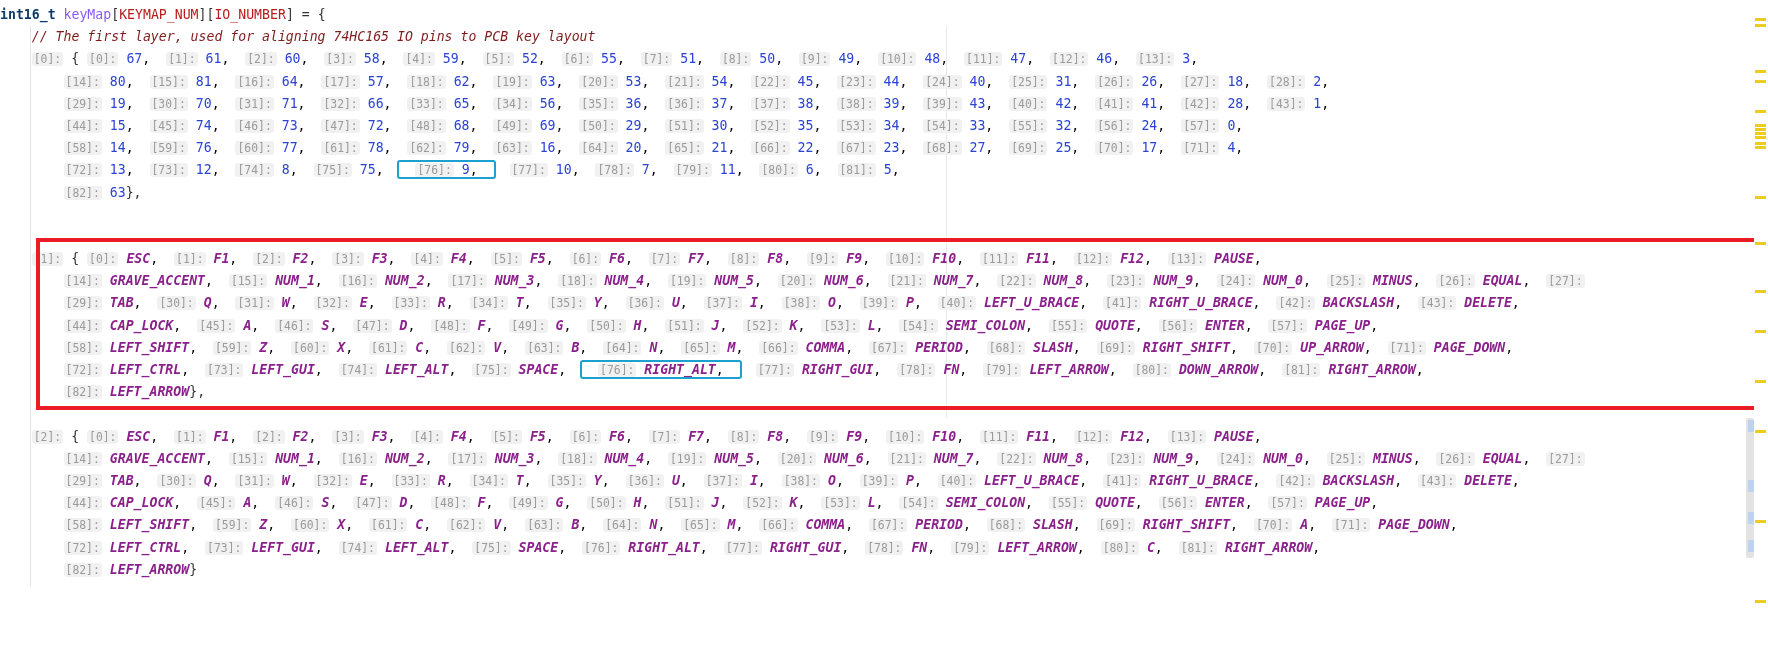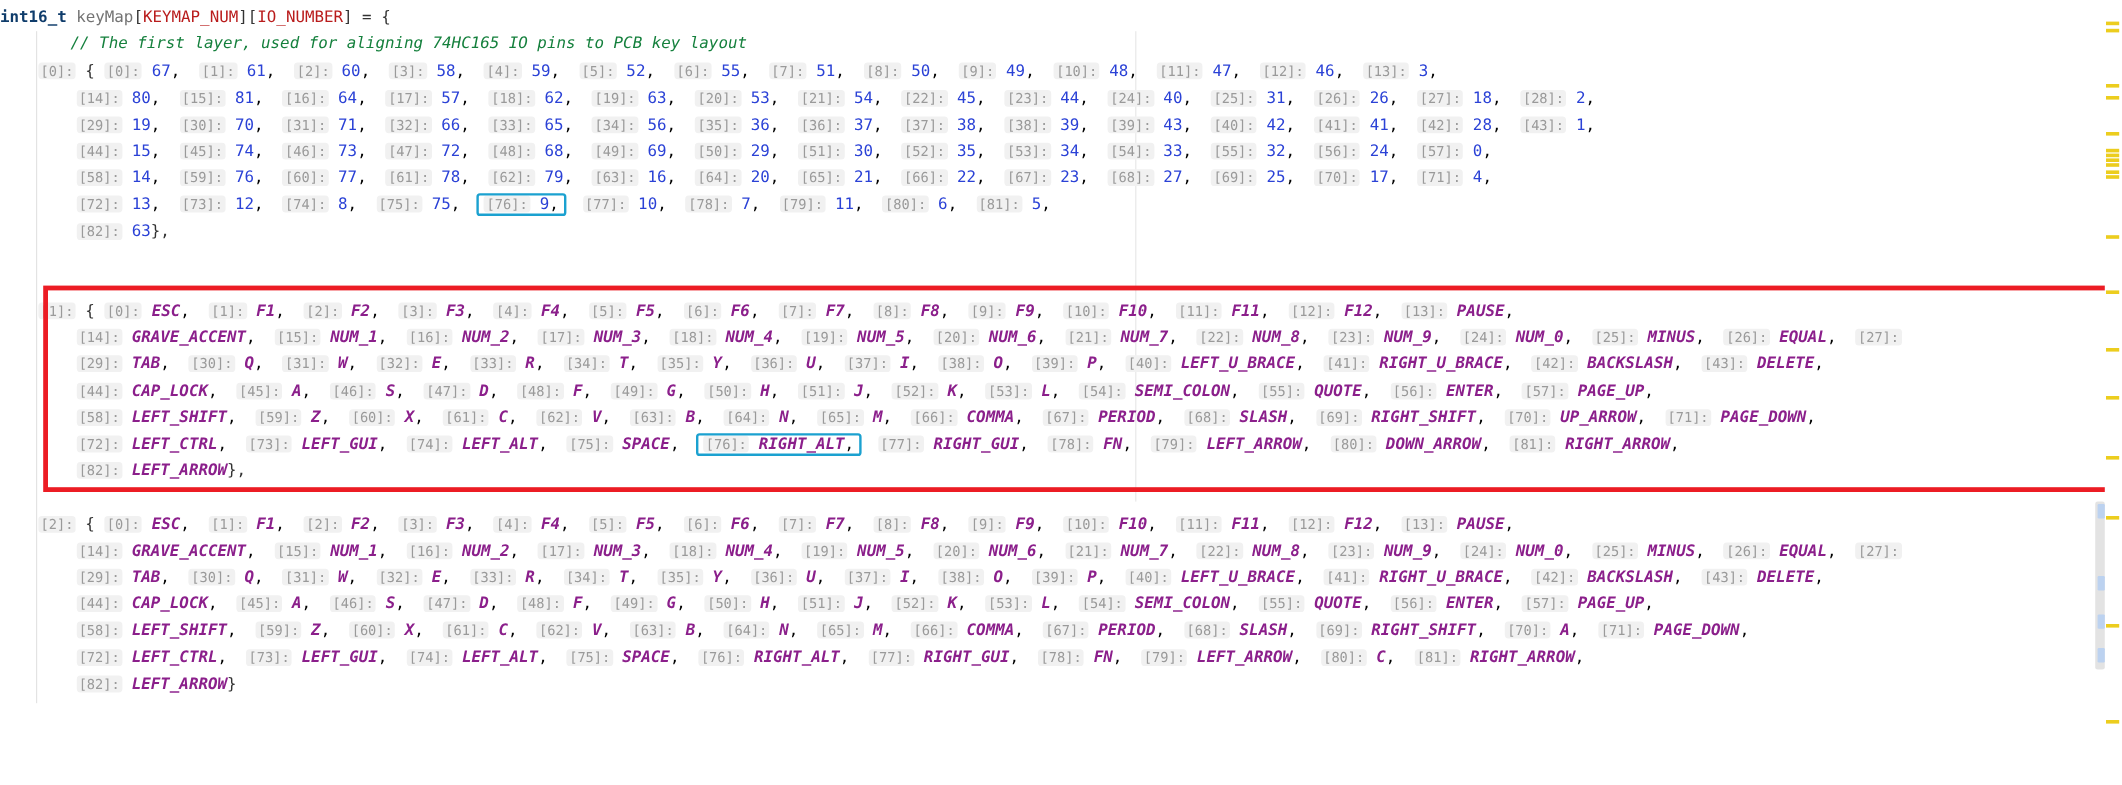--- a/index.html
+++ b/index.html
@@ -22,23 +22,23 @@
   }
   .line{
     height:22.2px;
     white-space:pre;
     display:block;
     position:relative;
   }
   
   .kw{color:#0f3c6b;font-weight:bold;}
   .type{color:#b91c1c;}
-  .var{color:#737373;}
+  .var{color:#8b5cf6;}
   .punct{color:#333333;}
-  .cmt{color:#15803d;font-style:italic;padding-left:27px;}
+  .cmt{color:#7f1d1d;font-style:italic;}
   .num{color:#2b42d6;}
   .sym{color:#8b1f8b;font-weight:bold;font-style:italic;}
   .brace{color:#333333;}
   
   .hint{
     color:#9a9a9a;
     background:#f1f1f1;
     border-radius:3px;
     padding:0 2px;
     font-size:11.4px;
@@ -53,21 +53,21 @@
   }
   .guide2{
     position:absolute;
     top:26px;left:946px;width:1px;height:392px;
     background:#e8e8e8;
   }
   
   .cyanbox{
     outline:2px solid #1ba1d0;
     border-radius:1px;
-    padding:0 4px;
+    padding:0 16px;
   }
   
   #redbox{
     position:absolute;
     left:36px;top:238px;
     width:1724px;height:172px;
     border:4px solid #ec1c24;
     box-sizing:border-box;
     pointer-events:none;
   }

